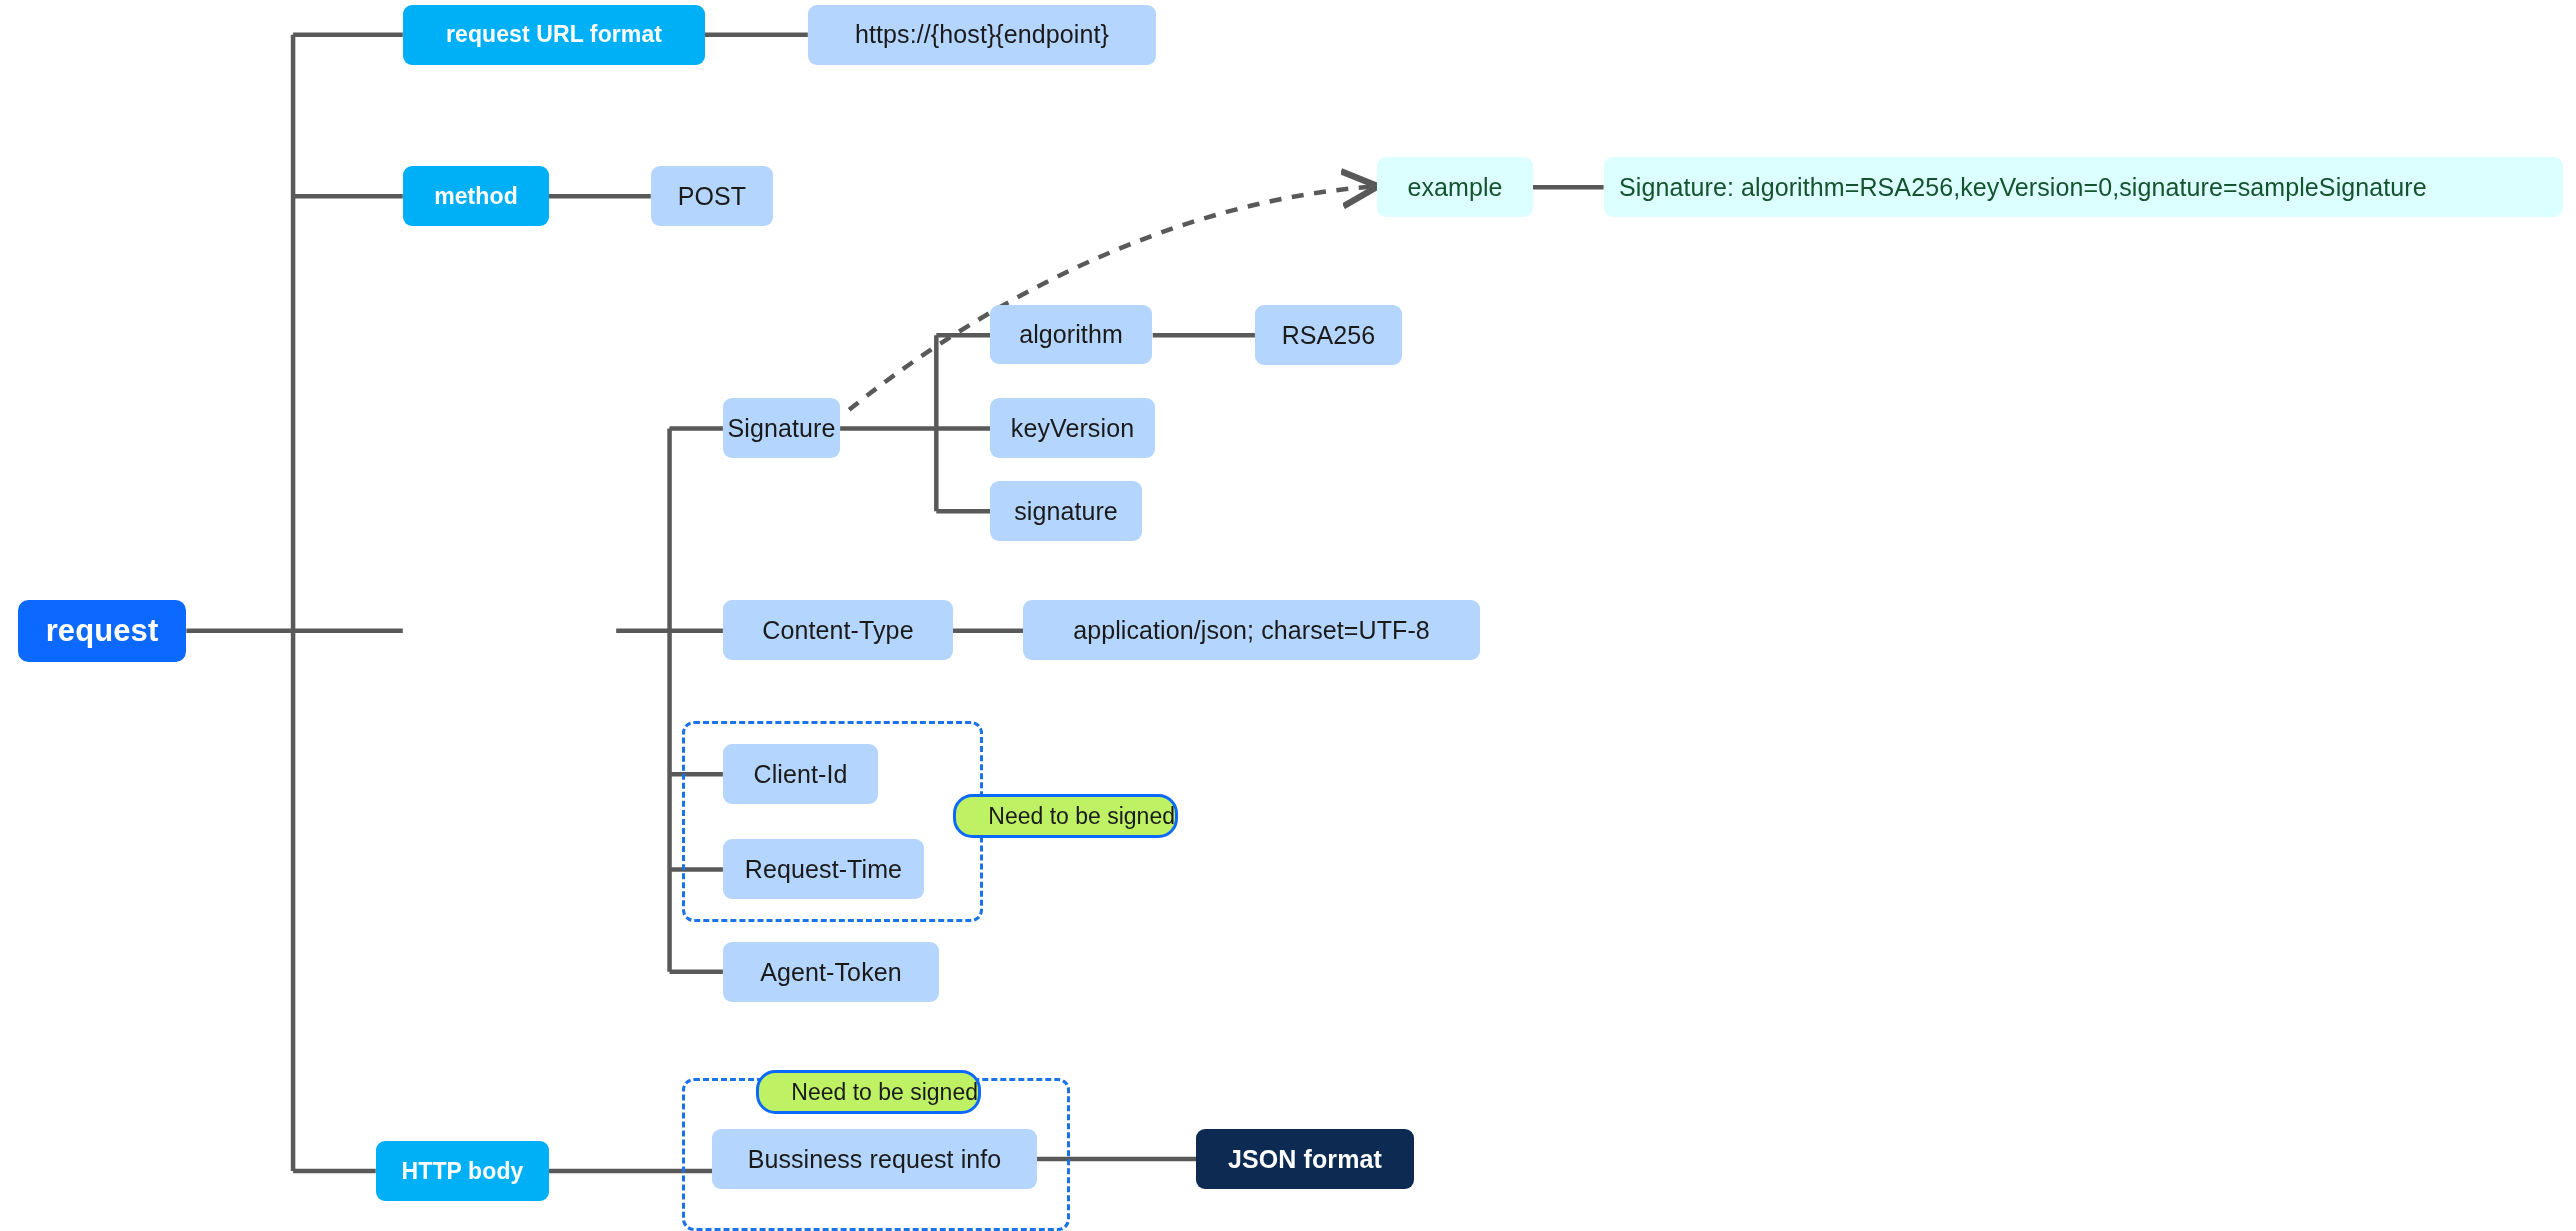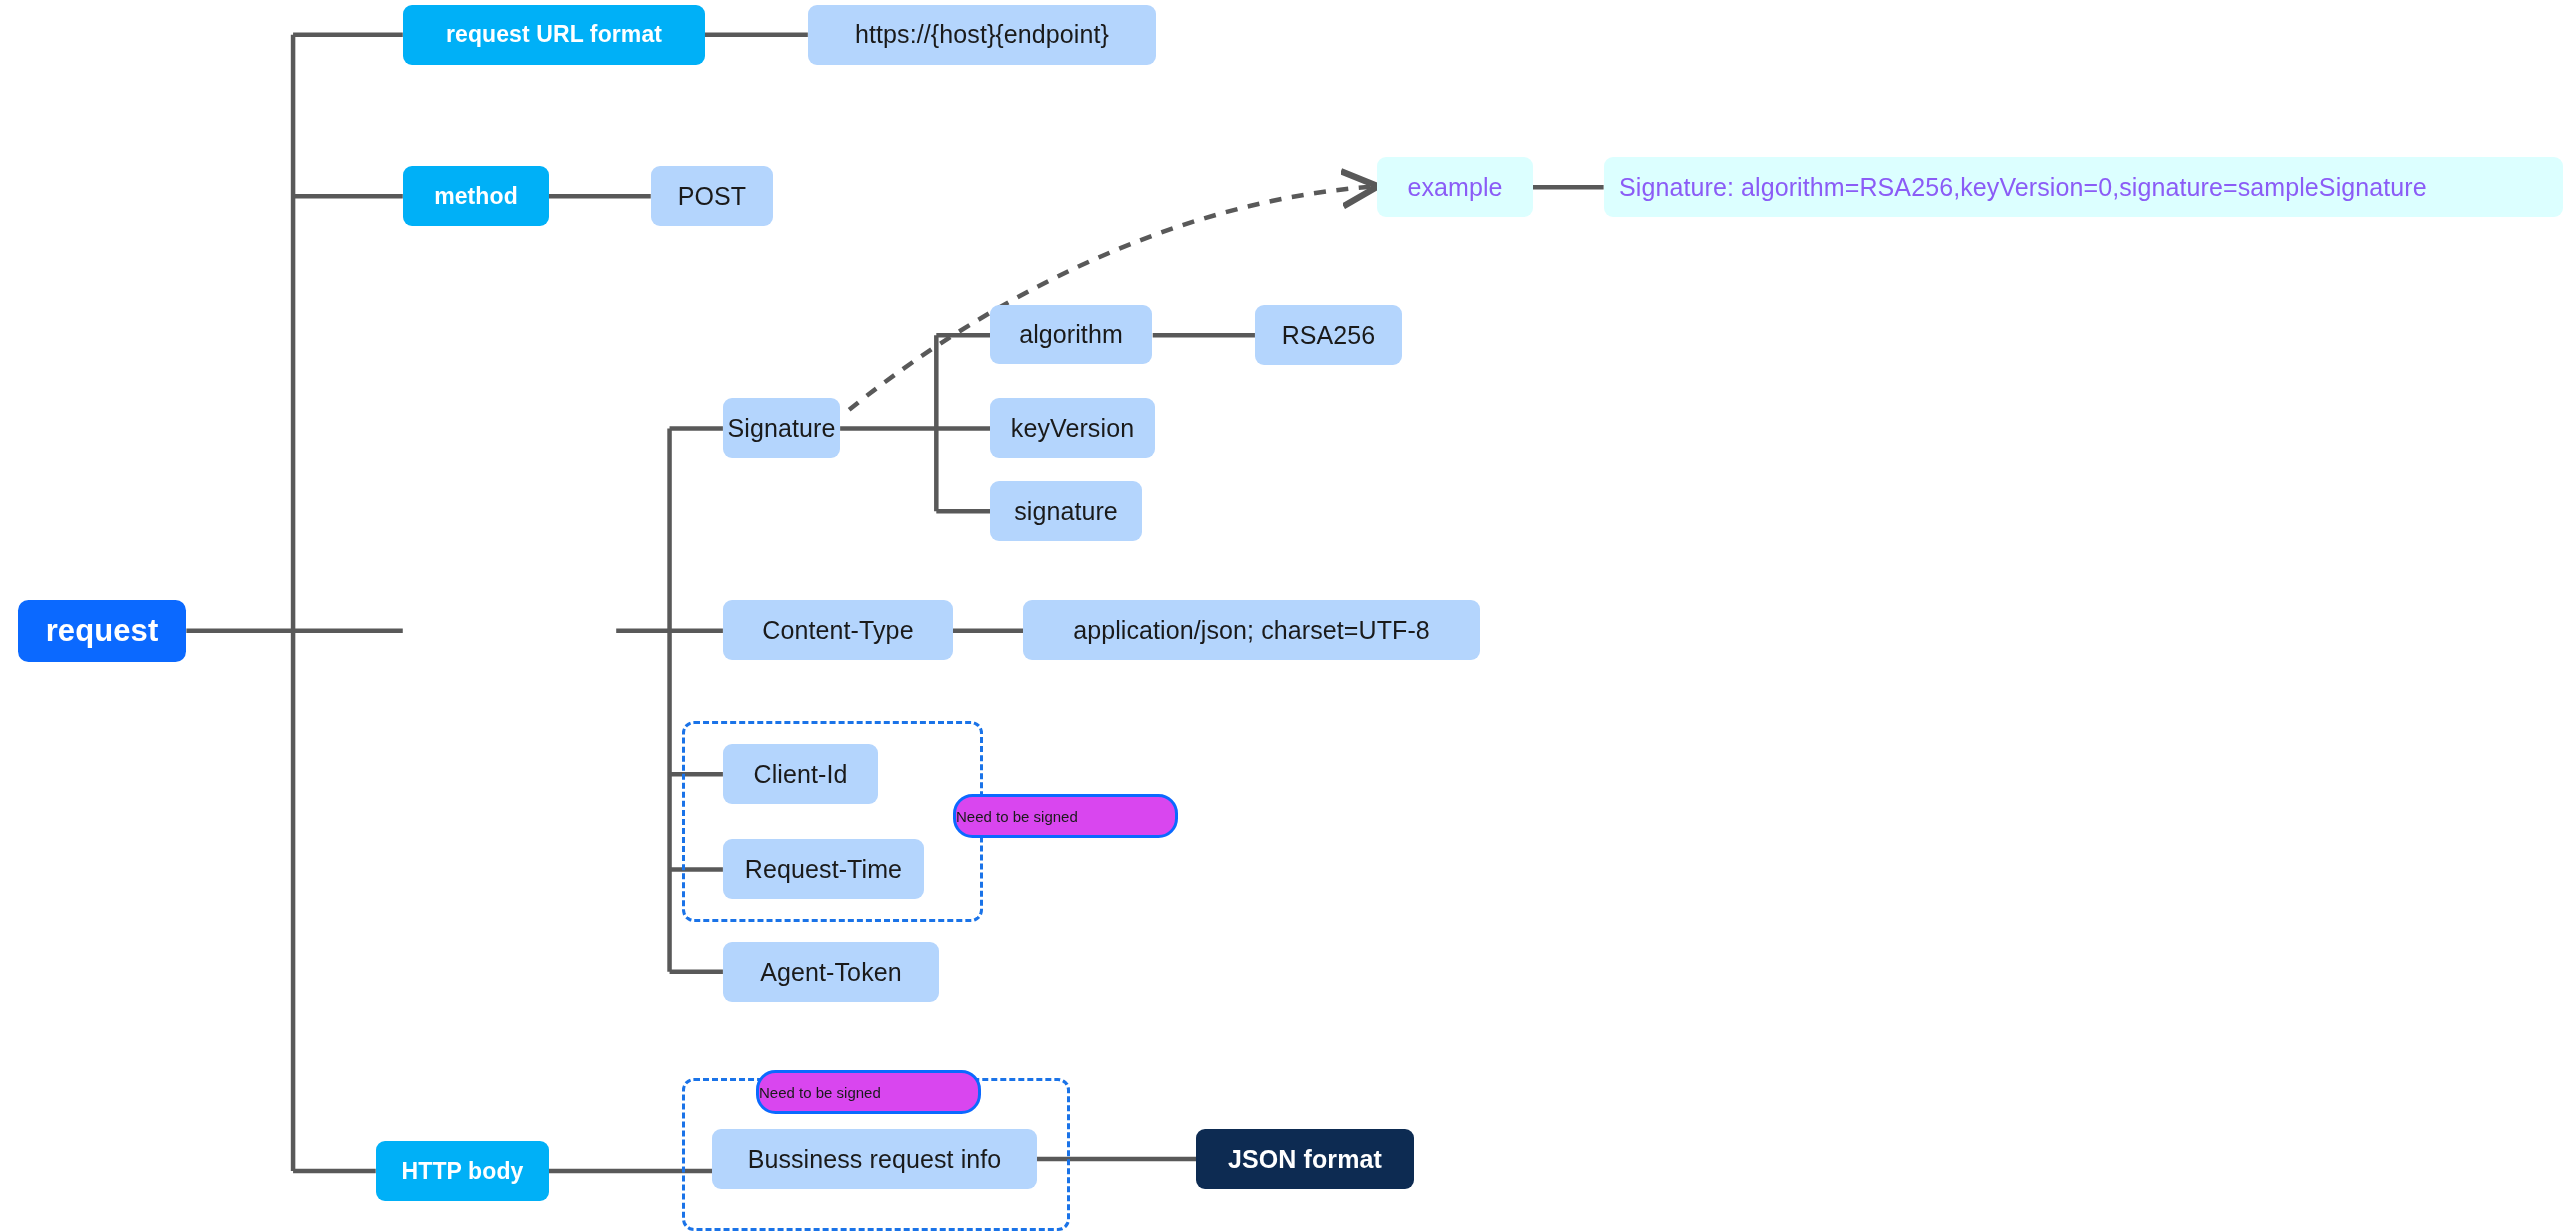--- a/index.html
+++ b/index.html
@@ -47,21 +47,21 @@
     font-weight: bold;
   }
   .node.lightblue {
     background: #b4d5fd;
     color: #1a1a1a;
     font-size: 25px;
     font-weight: normal;
   }
   .node.palecyan {
     background: #dcffff;
-    color: #8b5cf6;
+    color: #14532d;
     font-size: 25px;
     font-weight: normal;
     text-align: center;
   }
   .node.navy {
     background: #0d2b52;
     color: #ffffff;
     font-size: 25px;
     font-weight: bold;
   }
@@ -69,27 +69,27 @@
     position: absolute;
     box-sizing: border-box;
     border: 3px dashed #1a73e8;
     border-radius: 12px;
     background: transparent;
   }
   .pill {
     position: absolute;
     display: flex;
     align-items: center;
-    justify-content: flex-start;
+    justify-content: flex-end;
     box-sizing: border-box;
-    background: #d946ef;
+    background: #bef264;
     border: 3px solid #0b69ff;
     border-radius: 19.5px;
     color: #1a1a1a;
-    font-size: 15px;
+    font-size: 23px;
     white-space: nowrap;
   }
 </style>
 </head>
 <body>
 
 <div id="canvas">
 
   <svg id="edges" viewBox="0 0 3428 1639" width="2576" height="1232" xmlns="http://www.w3.org/2000/svg">
     <defs>

